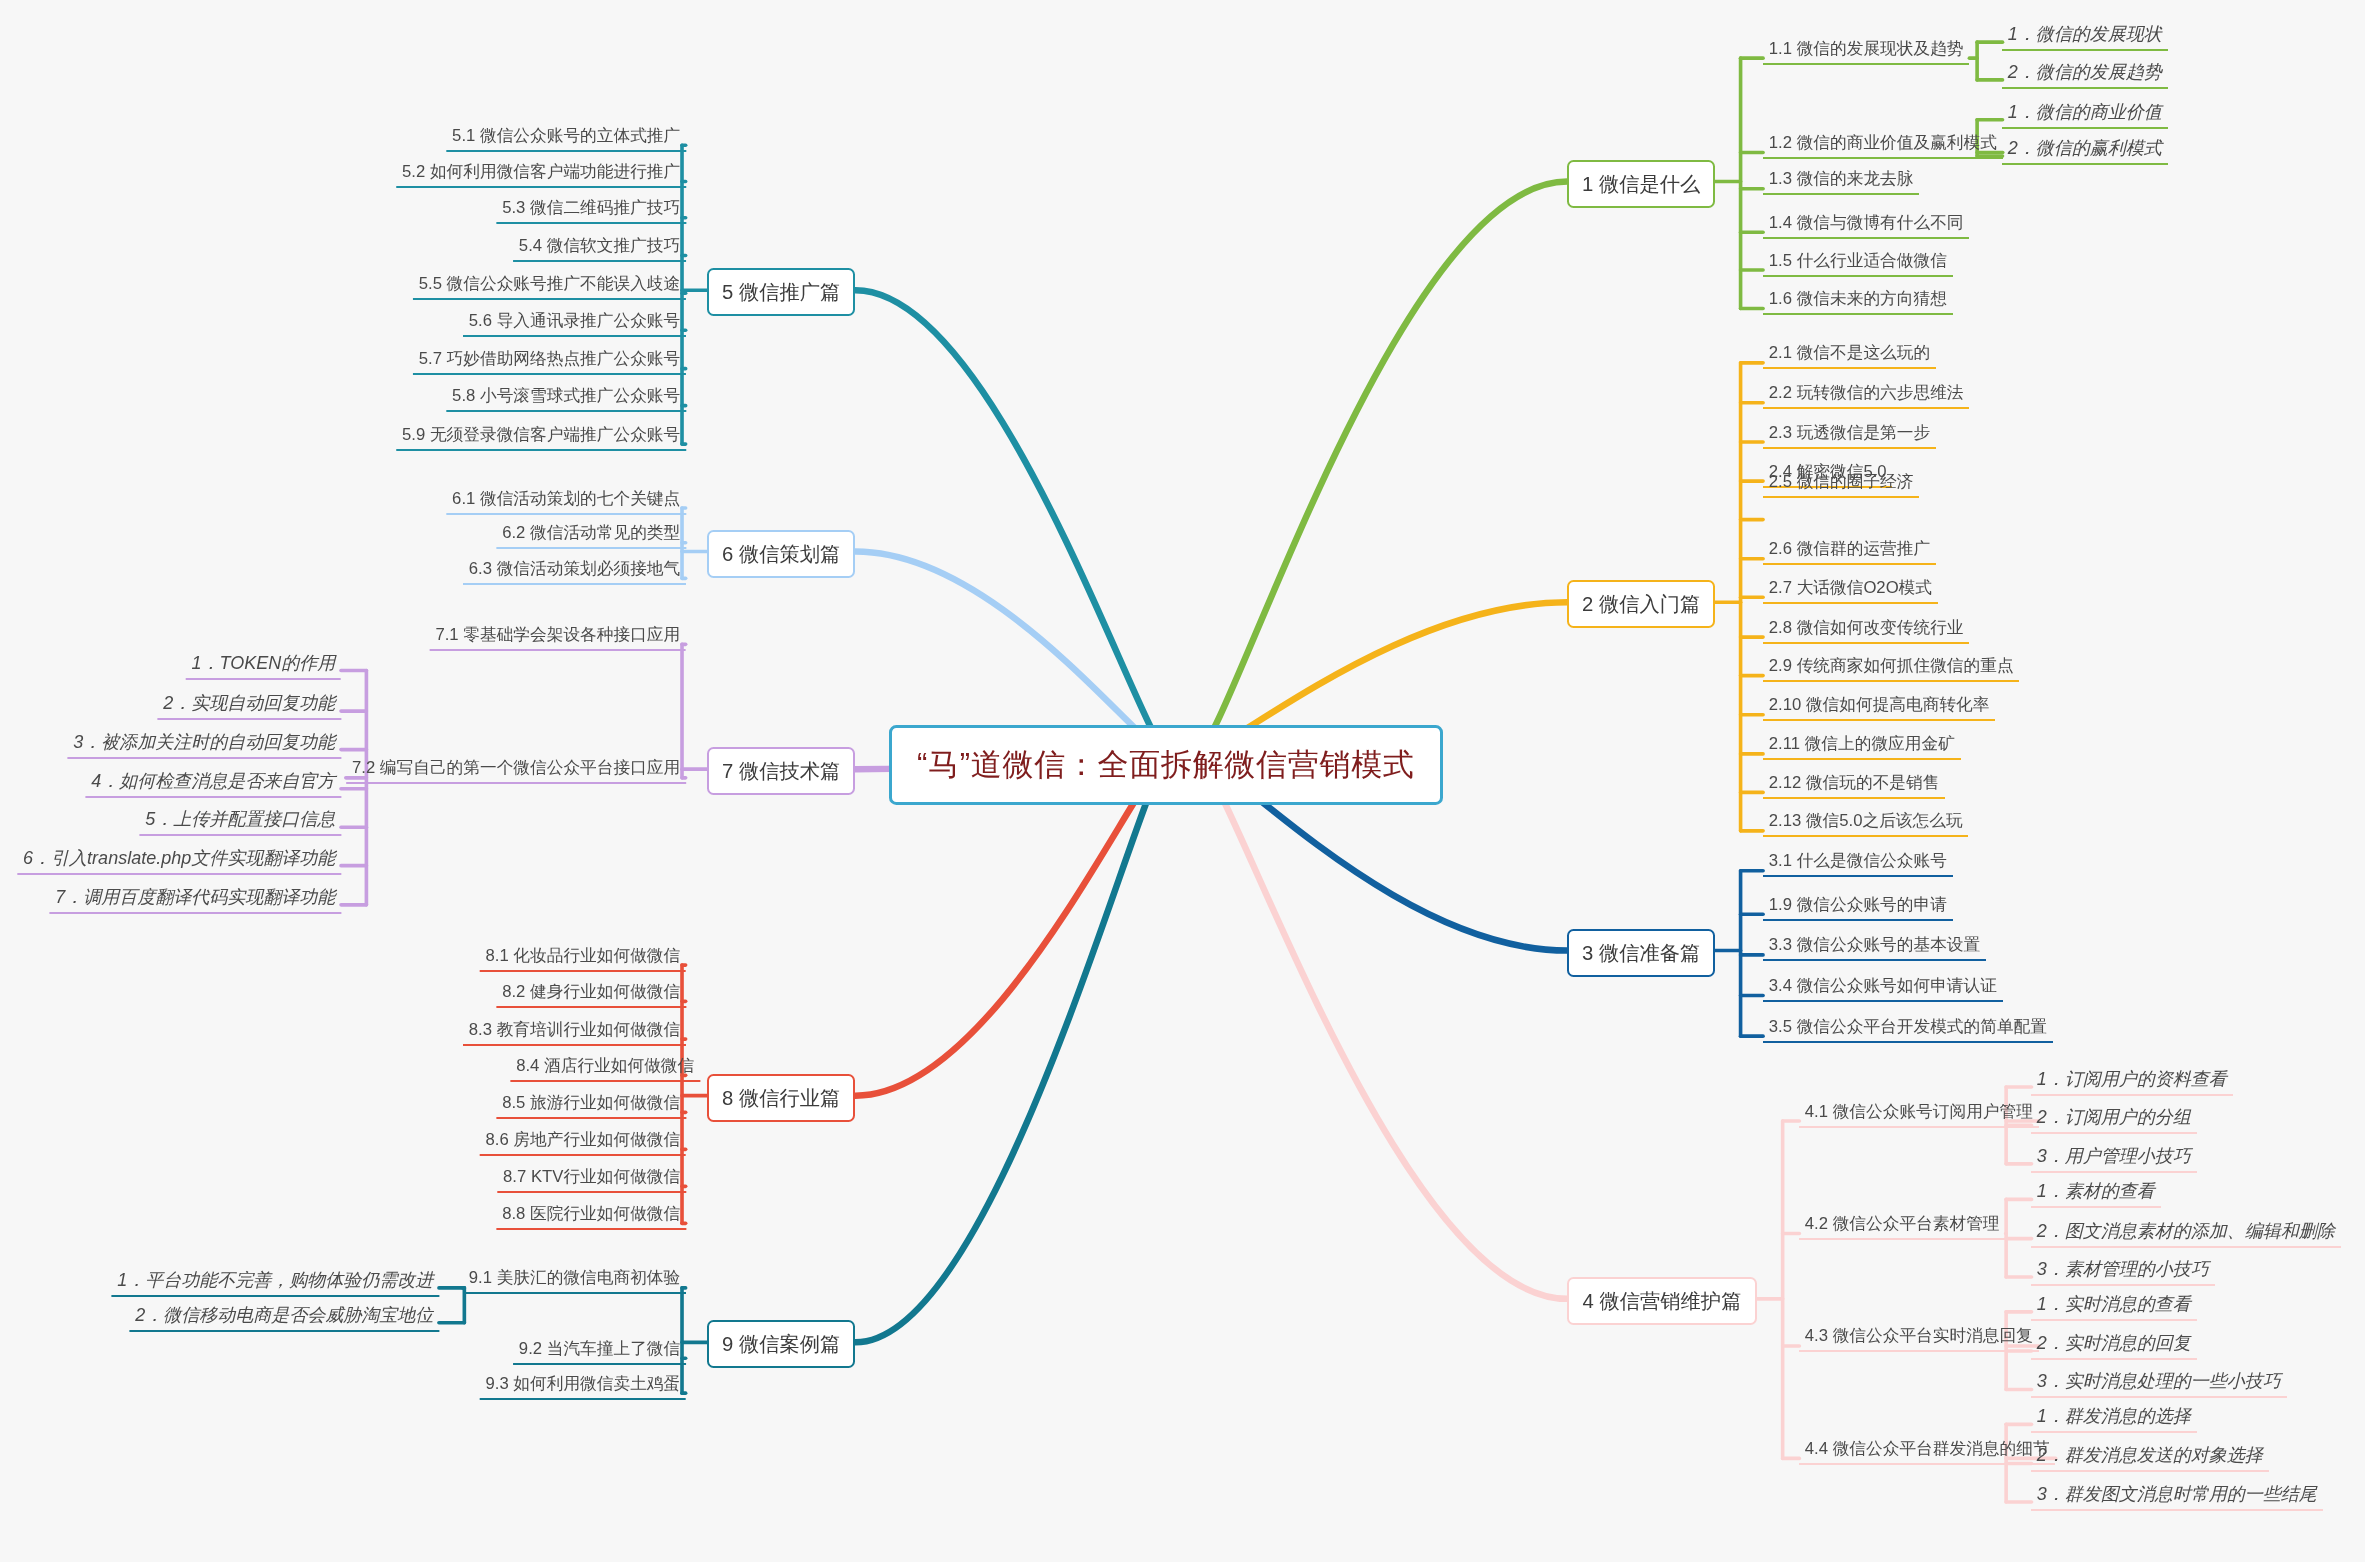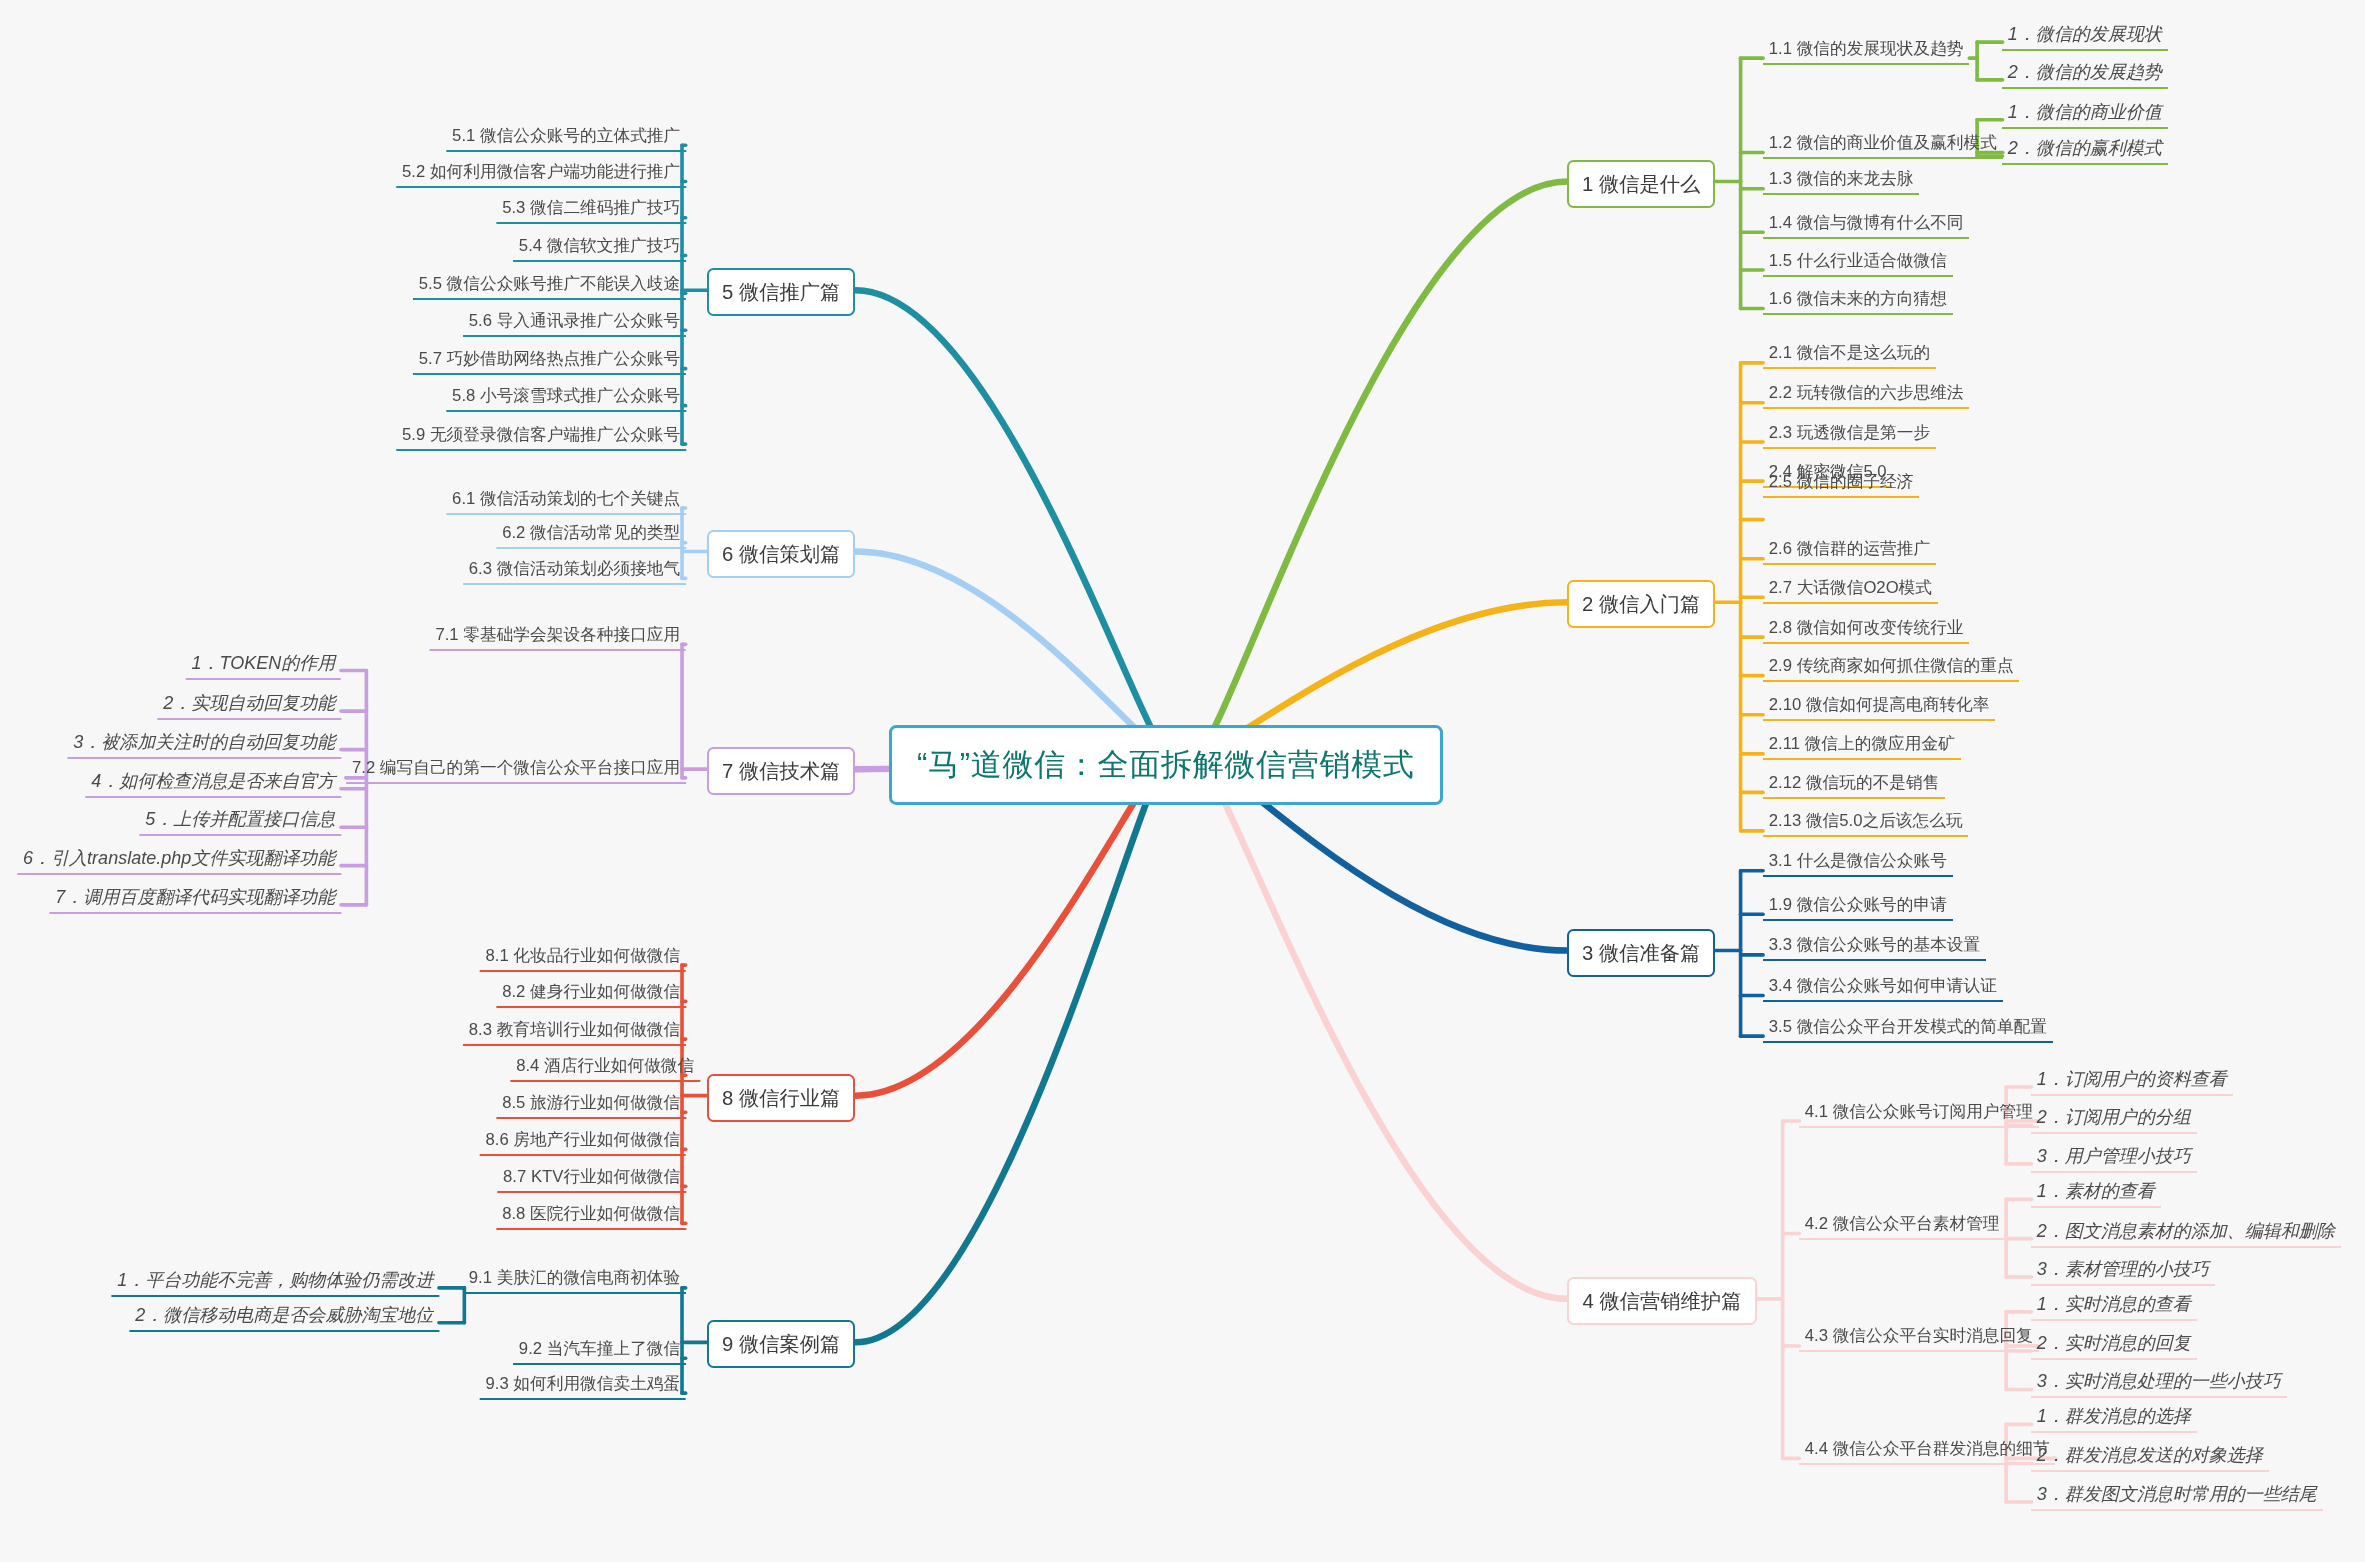--- a/index.html
+++ b/index.html
@@ -2,21 +2,21 @@
 <html style="font-size:11.6px"><head>
 <meta charset="utf-8">
 <style>
   html,body{margin:0;padding:0;background:#000;}
   #stage{position:relative;width:2366px;height:1563px;background:#f7f7f7;overflow:hidden;
          font-family:"Liberation Sans","DejaVu Sans",sans-serif;}
   #links{position:absolute;left:0;top:0;width:2366px;height:1563px;pointer-events:none;}
   .node{position:absolute;box-sizing:border-box;white-space:nowrap;color:#3a3a3a;}
   
   .root{border:3.6px solid #3BA7CE;background:#fff;border-radius:7.3px;
-        font-size:31px;padding:16px 25px;color:#0f766e;letter-spacing:0.7px;}
+        font-size:31px;padding:16px 25px;color:#7f1d1d;letter-spacing:0.7px;}
   
   .topic{border:2.2px solid #000;background:#fff;border-radius:6.5px;font-size:20.3px;
          padding:8px 13px;color:#3c3c3c;}
   
   .leaf{font-size:16.7px;color:#4a4a4a;padding:1.5px 5.8px 3.6px 5.8px;}
   .leaf.sm{font-size:18px;font-style:italic;}
 </style>
 </head>
 <body>
 

